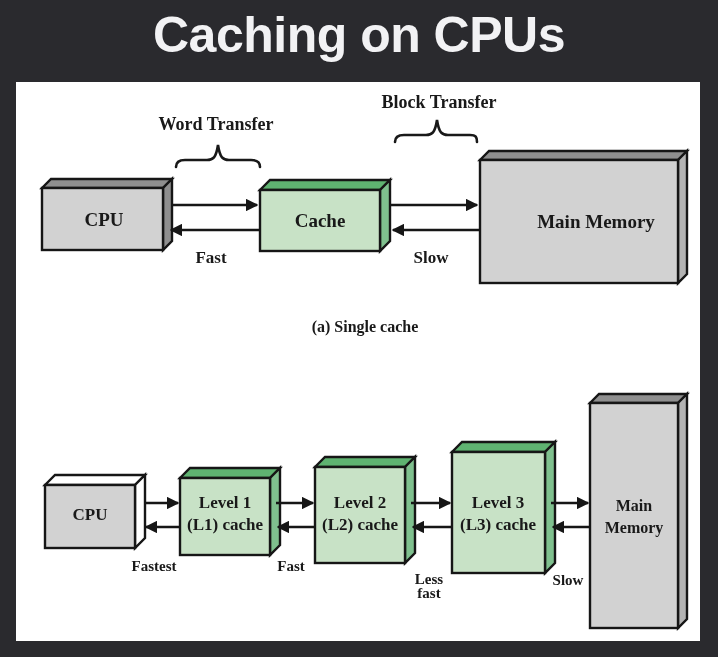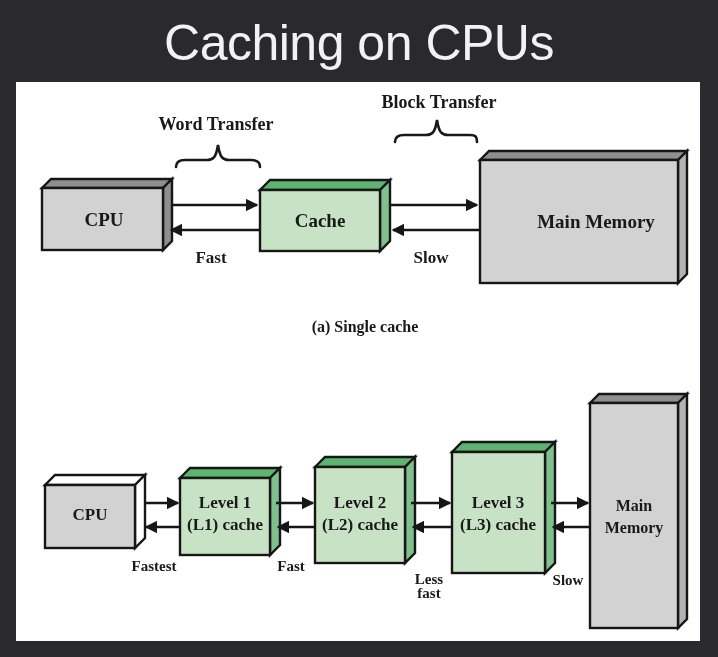--- a/index.html
+++ b/index.html
@@ -6,24 +6,23 @@
   body{
     width:718px;height:657px;overflow:hidden;position:relative;
     background:#2a2a2e;
     font-family:"Liberation Sans", sans-serif;
   }
   .title{
     position:absolute;top:6px;left:0;right:0;
     text-align:center;
     color:#f2f2f4;
     font-size:50px;
-    font-weight:400;
+    font-weight:700;
     letter-spacing:-0.5px;
     white-space:nowrap;
-    margin-top:8px;
   }
   .panel{
     position:absolute;left:16px;top:82px;width:684px;height:559px;
     background:#ffffff;
   }
   svg{display:block;}
   .t{
     font-family:"Liberation Serif", serif;
     font-weight:700;
     fill:#191919;

